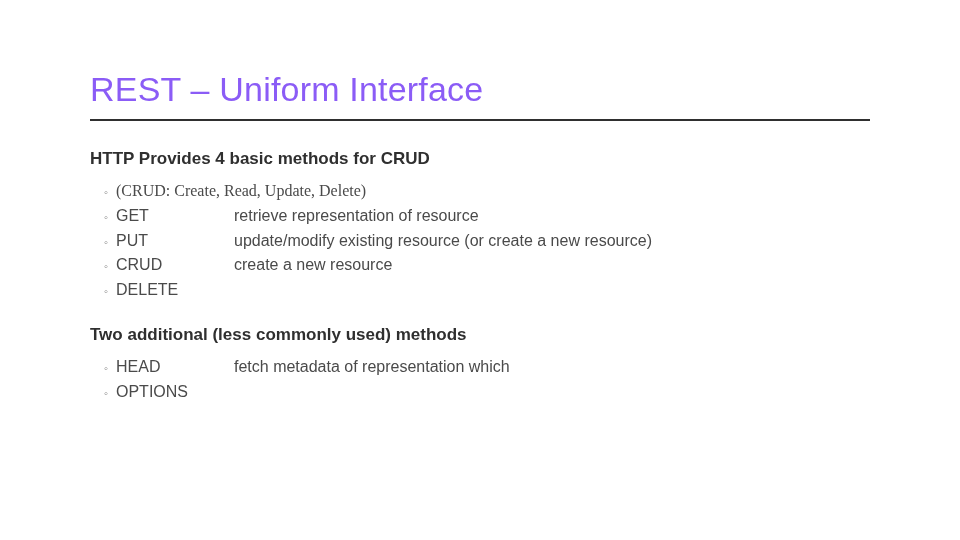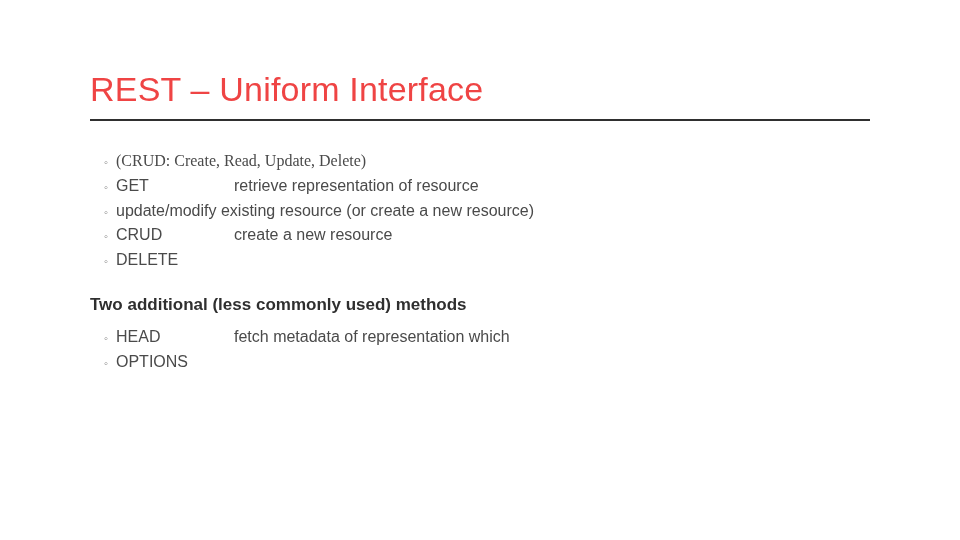--- a/index.html
+++ b/index.html
@@ -12,21 +12,21 @@
     color: #3a3a3a;
     overflow: hidden;
   }
   .slide {
     box-sizing: border-box;
     padding: 70px 90px 0 90px;
   }
   .title {
     font-size: 34px;
     font-weight: 400;
-    color: #ef4444;
+    color: #8b5cf6;
     margin: 0 0 10px 0;
     letter-spacing: 0.2px;
   }
   .rule {
     border: none;
     border-top: 2.5px solid #2f2f2f;
     margin: 0 0 28px 0;
   }
   .section-head {
     font-size: 17px;
@@ -66,33 +66,35 @@
 </style>
 </head>
 <body>
 
 <div class="slide">
 
   <h1 class="title">REST – Uniform Interface</h1>
   <hr class="rule">
 
   <div class="section-block">
+    <div class="section-head">HTTP Provides 4 basic methods for CRUD</div>
 
     <div class="bullet-row">
       <span class="bullet-mark">◦</span>
       <span class="full-line">(CRUD: Create, Read, Update, Delete)</span>
     </div>
 
     <div class="bullet-row">
       <span class="bullet-mark">◦</span>
       <span class="method-col">GET</span>
       <span class="desc-col">retrieve representation of resource</span>
     </div>
     <div class="bullet-row">
       <span class="bullet-mark">◦</span>
+      <span class="method-col">PUT</span>
       <span class="desc-col">update/modify existing resource (or create a new resource)</span>
     </div>
     <div class="bullet-row">
       <span class="bullet-mark">◦</span>
       <span class="method-col">CRUD</span>
       <span class="desc-col">create a new resource</span>
     </div>
     <div class="bullet-row">
       <span class="bullet-mark">◦</span>
       <span class="method-col">DELETE</span>

